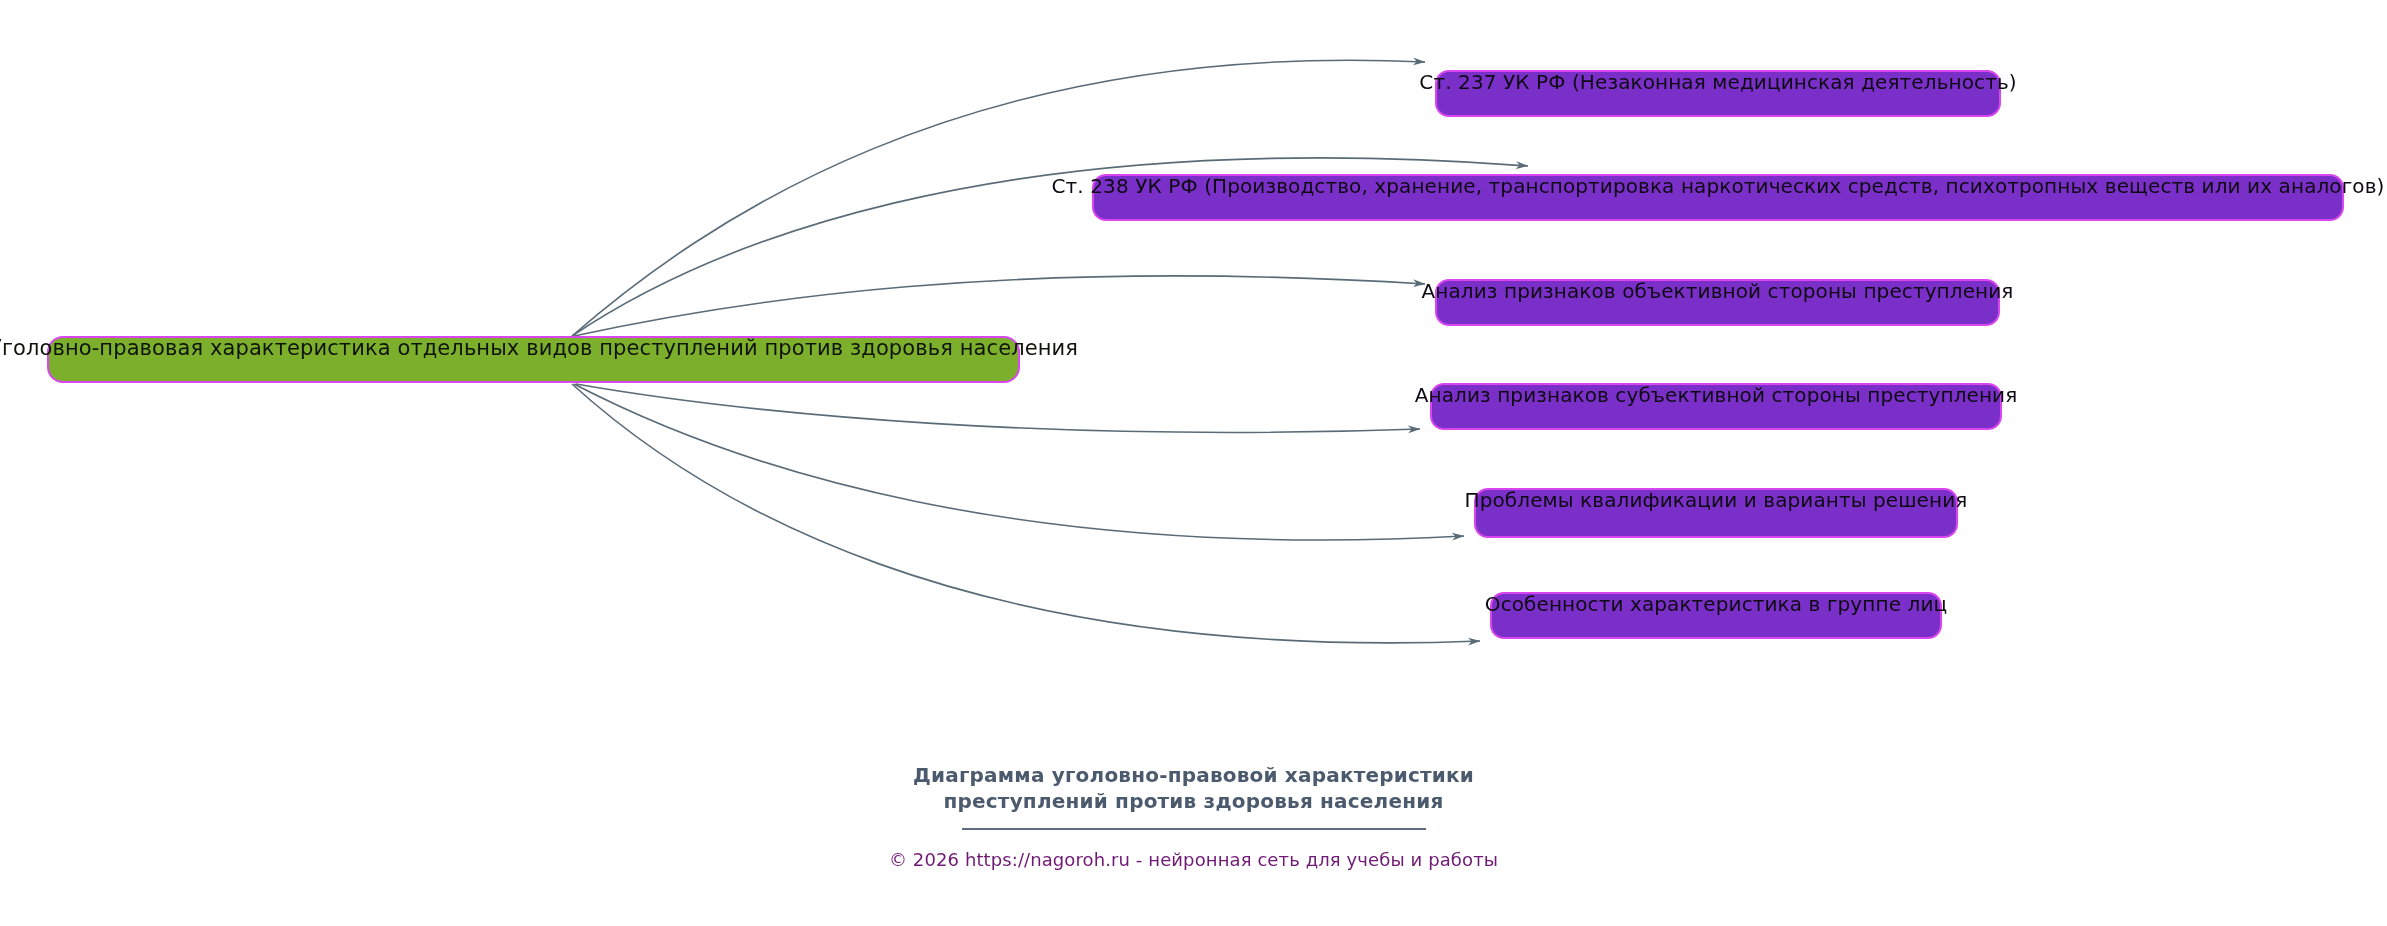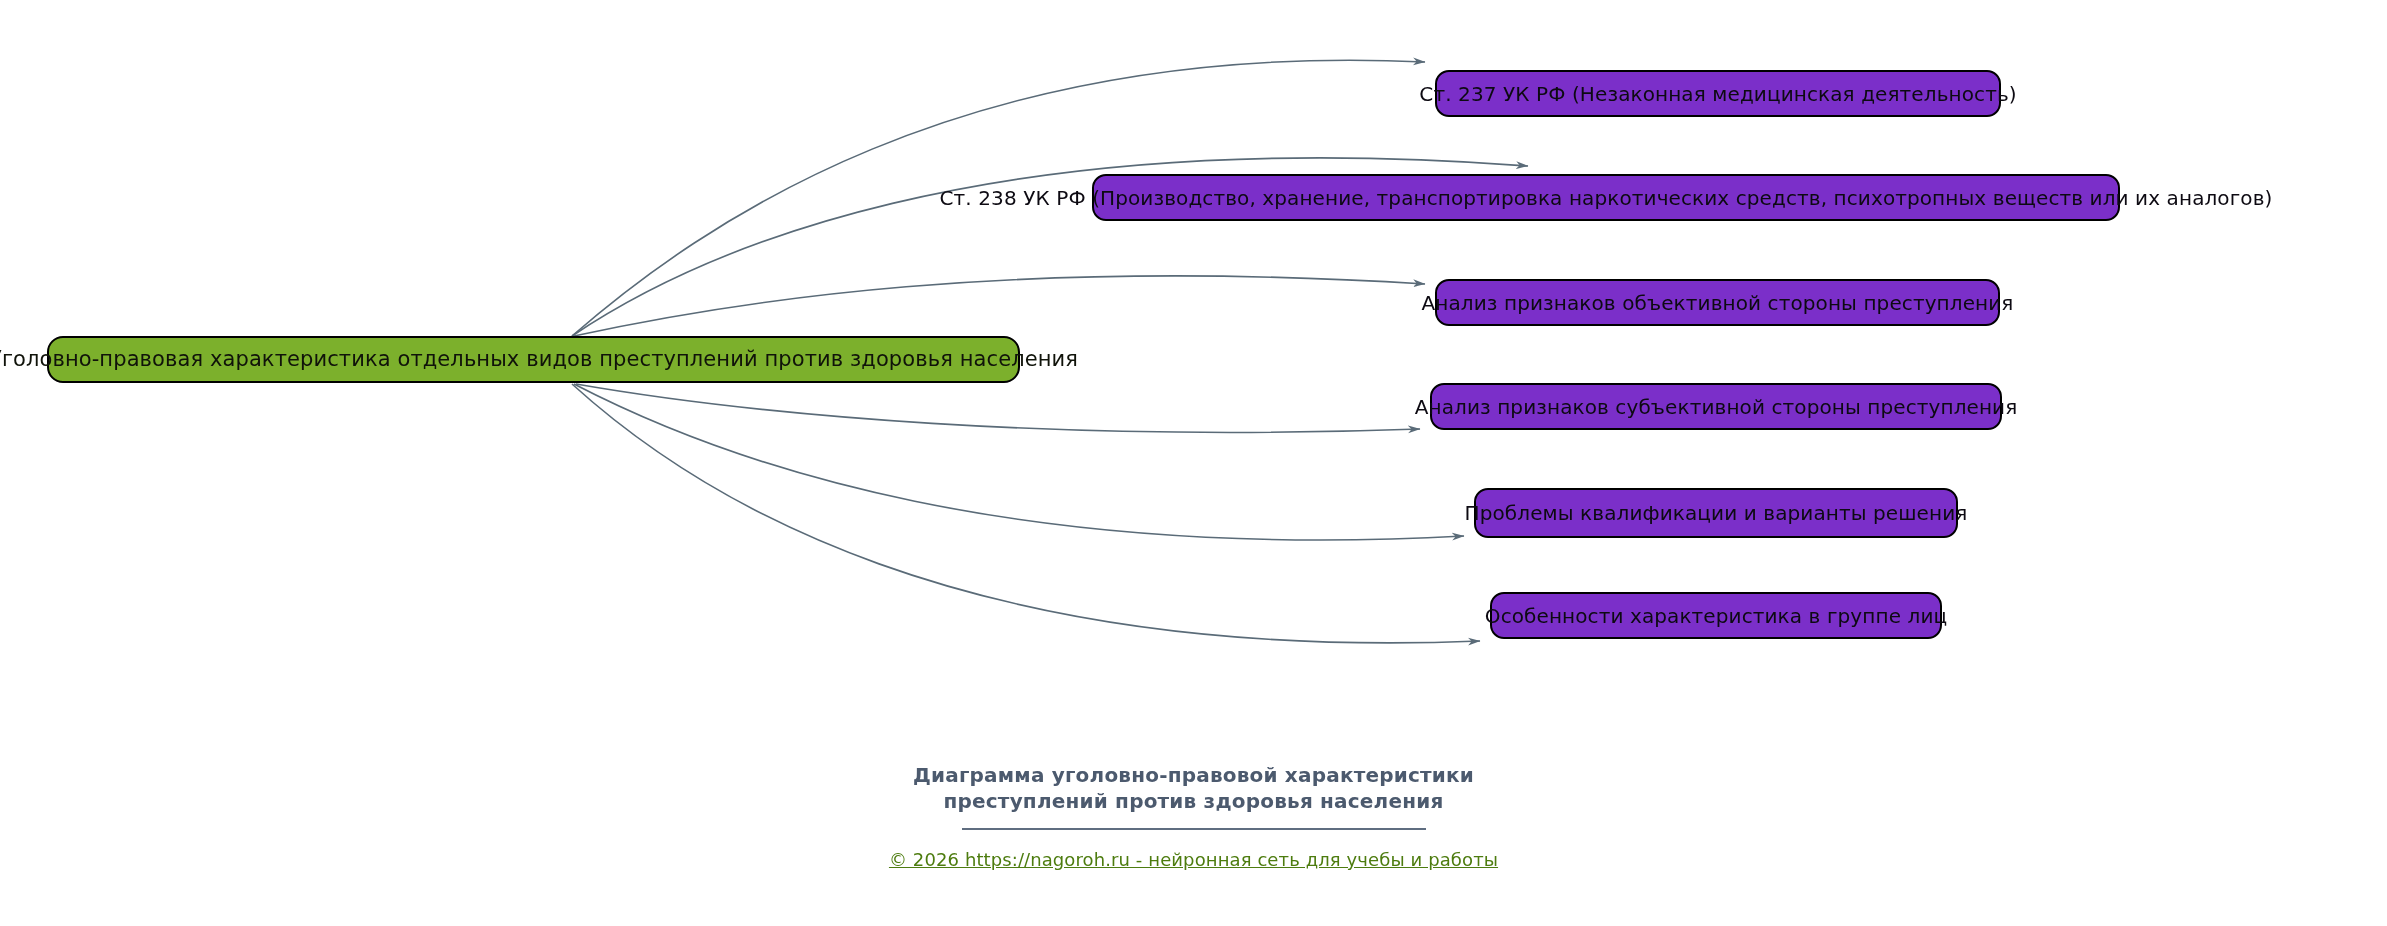--- a/index.html
+++ b/index.html
@@ -30,23 +30,23 @@
     top: 0;
     width: 2387px;
     height: 926px;
     pointer-events: none;
   }
 
   .node {
     position: absolute;
     box-sizing: border-box;
     display: flex;
-    align-items: center;
+    align-items: flex-start;
     justify-content: center;
-    border: 2px solid #000000;
+    border: 2px solid #d946ef;
     border-radius: 14px;
     white-space: nowrap;
     letter-spacing: 0.1px;
   }
 
   .node-root {
     background: #7CB02C;
     color: #10130a;
     font-size: 21px;
     border-radius: 16px;
@@ -80,24 +80,23 @@
     letter-spacing: 0.2px;
   }
   #figure-divider {
     width: 464px;
     height: 0;
     margin: 13px auto 0 auto;
     border-top: 2px solid #5f6d80;
   }
   #figure-credit {
     margin-top: 19px;
-    color: #4d7c0f;
+    color: #701a75;
     font-size: 18px;
     letter-spacing: 0.1px;
-    text-decoration: underline;
   }
 </style>
 </head>
 <body>
 
 <div id="diagram-canvas">
 
   <svg class="edge-layer" viewBox="0 0 2387 926" width="2387" height="926" xmlns="http://www.w3.org/2000/svg">
     <defs>
       <marker id="arrow" markerWidth="13" markerHeight="9" refX="12" refY="4.5" orient="auto" markerUnits="userSpaceOnUse">
@@ -115,21 +114,21 @@
   </svg>
 
   <div class="node node-root" style="left:47px; top:336px; width:973px; height:47px;">
     <span class="node-label">Уголовно-правовая характеристика отдельных видов преступлений против здоровья населения</span>
   </div>
 
   <div class="node node-child" style="left:1435px; top:70px; width:566px; height:47px;">
     <span class="node-label">Ст. 237 УК РФ (Незаконная медицинская деятельность)</span>
   </div>
 
-  <div class="node node-child" style="left:1092px; top:174px; width:1028px; height:47px;">
+  <div class="node node-child" style="left:1092px; top:174px; width:1252px; height:47px;">
     <span class="node-label">Ст. 238 УК РФ (Производство, хранение, транспортировка наркотических средств, психотропных веществ или их аналогов)</span>
   </div>
 
   <div class="node node-child" style="left:1435px; top:279px; width:565px; height:47px;">
     <span class="node-label">Анализ признаков объективной стороны преступления</span>
   </div>
 
   <div class="node node-child" style="left:1430px; top:383px; width:572px; height:47px;">
     <span class="node-label">Анализ признаков субъективной стороны преступления</span>
   </div>

